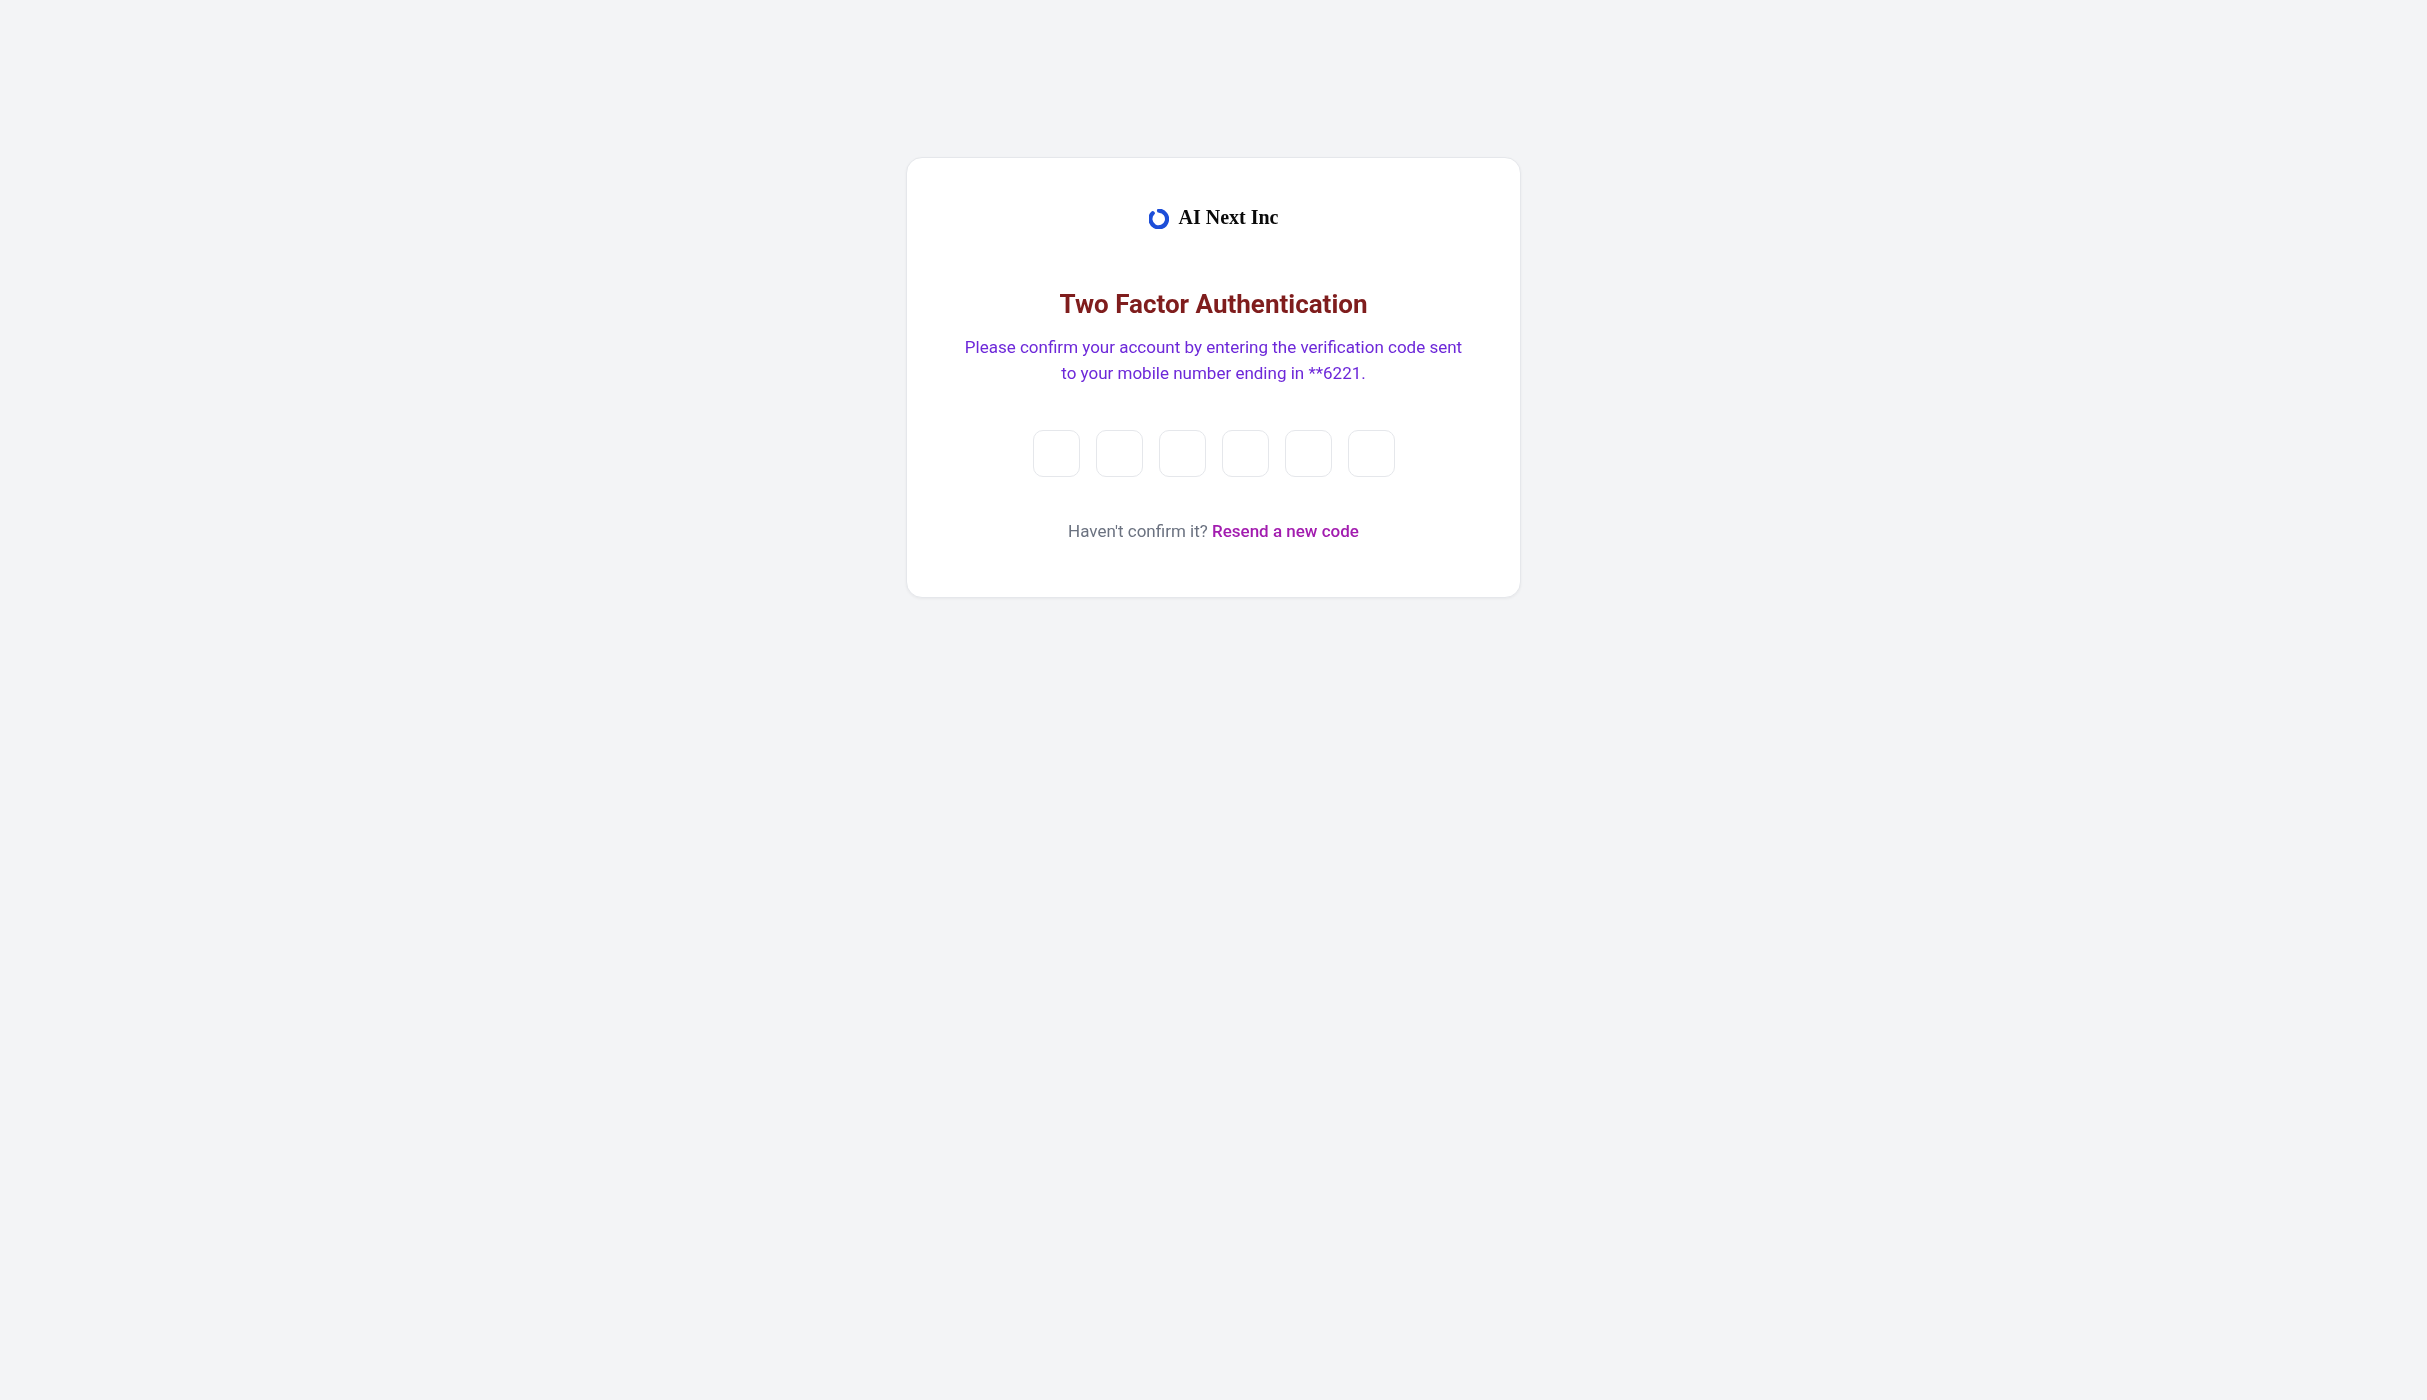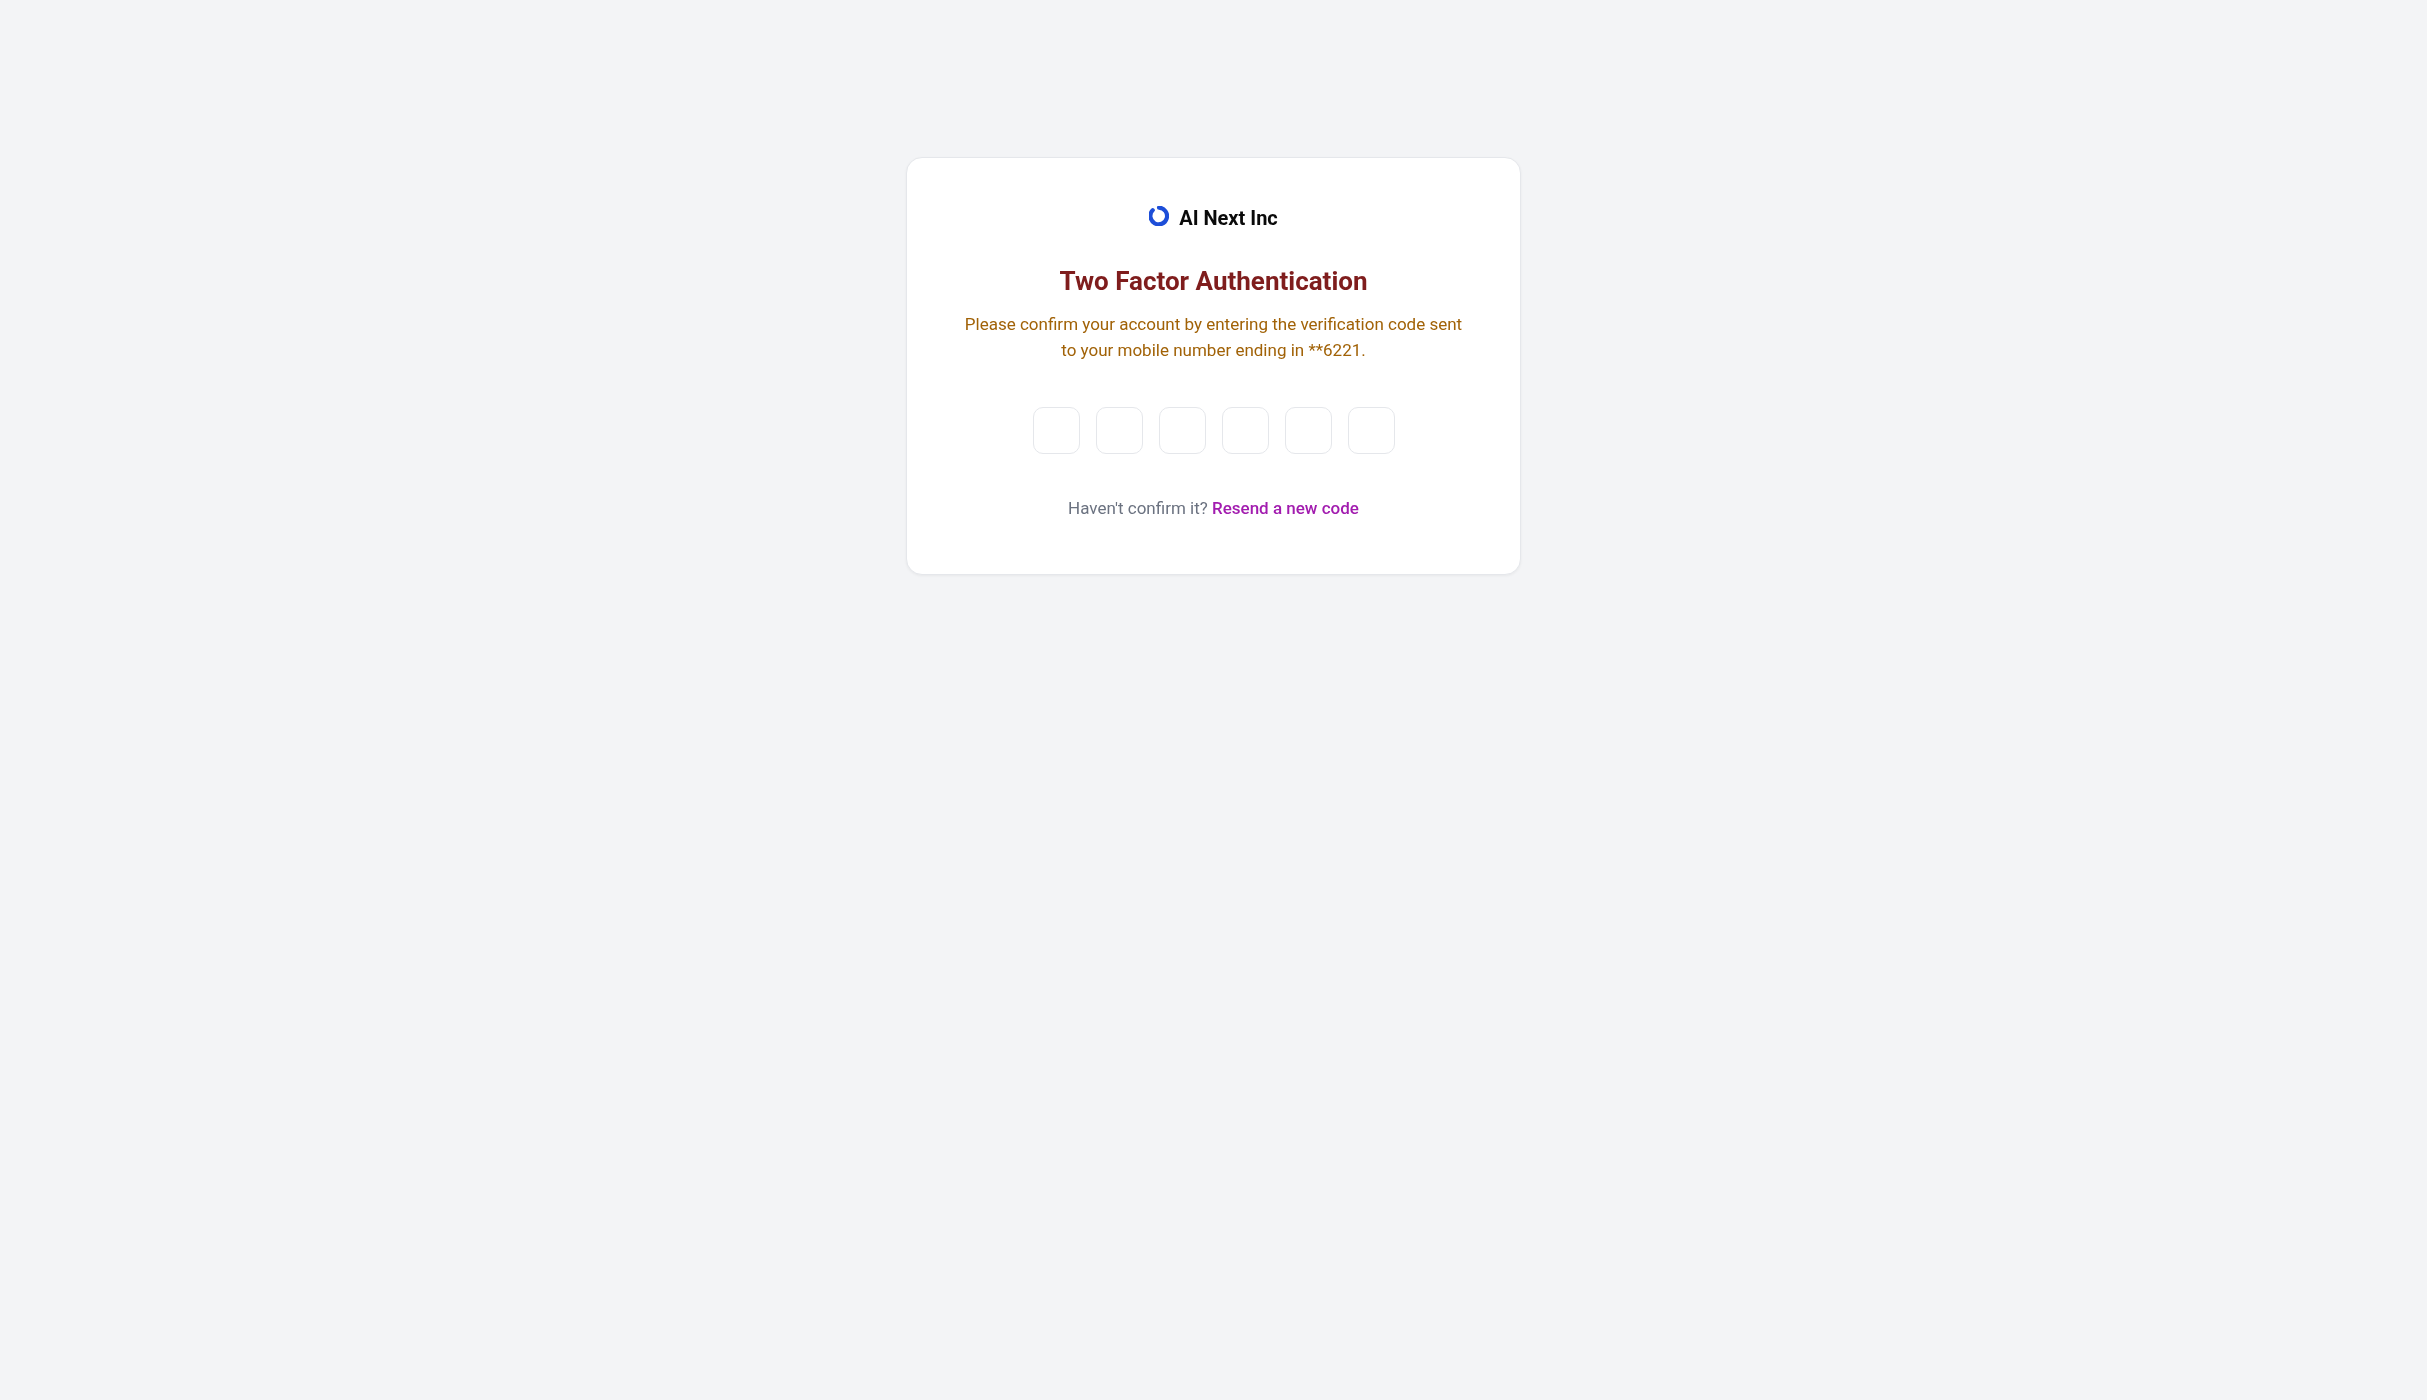--- a/index.html
+++ b/index.html
@@ -25,23 +25,24 @@
       box-shadow: 0 1px 3px rgba(0, 0, 0, 0.05);
       width: 615px;
       padding: 48px 40px 56px 40px;
       display: flex;
       flex-direction: column;
       align-items: center;
     }
 
     .logo-section {
       display: flex;
-      align-items: flex-start;
+      align-items: flex-end;
       gap: 10px;
-      margin-bottom: 36px;
+      margin-bottom: 60px;
+      font-family: Liberation Serif, serif;
     }
 
     .logo-icon {
       width: 20px;
       height: 20px;
       display: flex;
       align-items: center;
       justify-content: center;
     }
 
@@ -54,21 +55,21 @@
     .page-title {
       font-size: 26px;
       font-weight: 700;
       color: #7f1d1d;
       margin-bottom: 16px;
       text-align: center;
     }
 
     .description {
       font-size: 17px;
-      color: #a16207;
+      color: #6d28d9;
       text-align: center;
       line-height: 1.5;
       margin-bottom: 44px;
       max-width: 500px;
     }
 
     .pin-inputs {
       display: flex;
       gap: 16px;
       margin-bottom: 44px;

